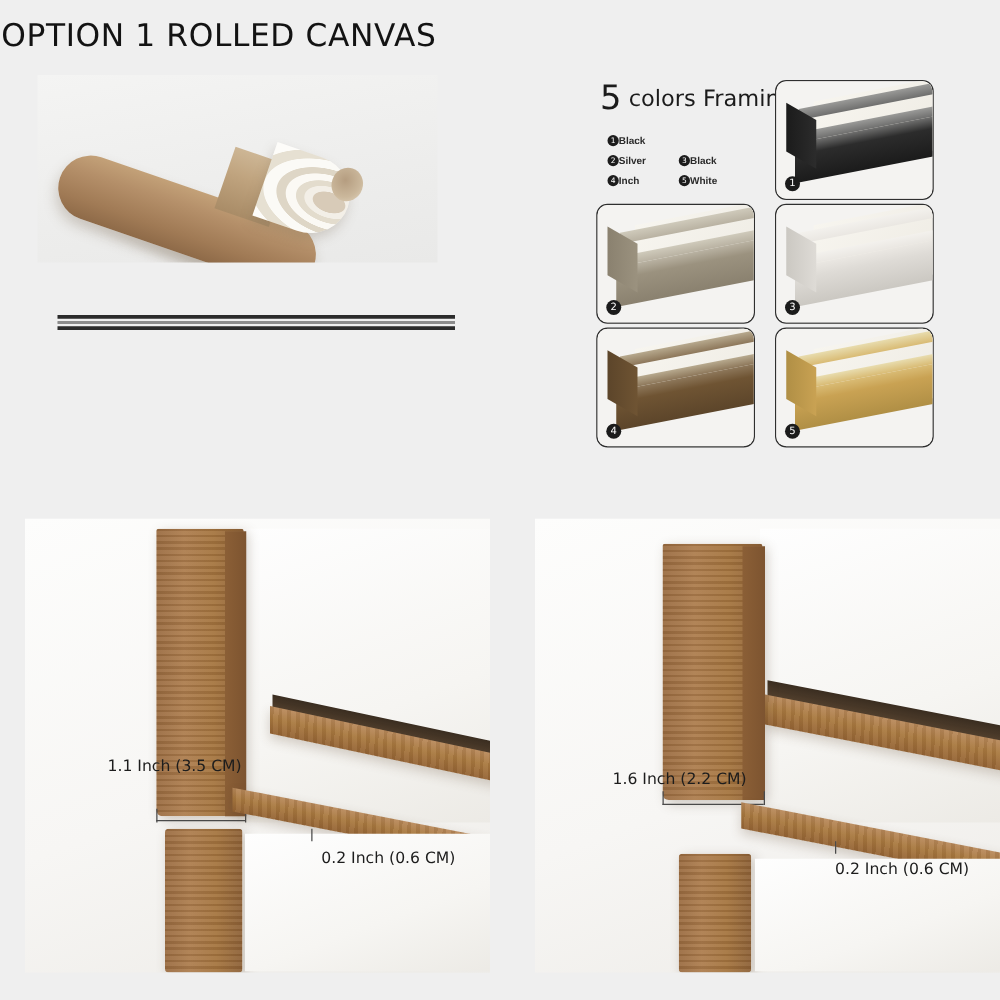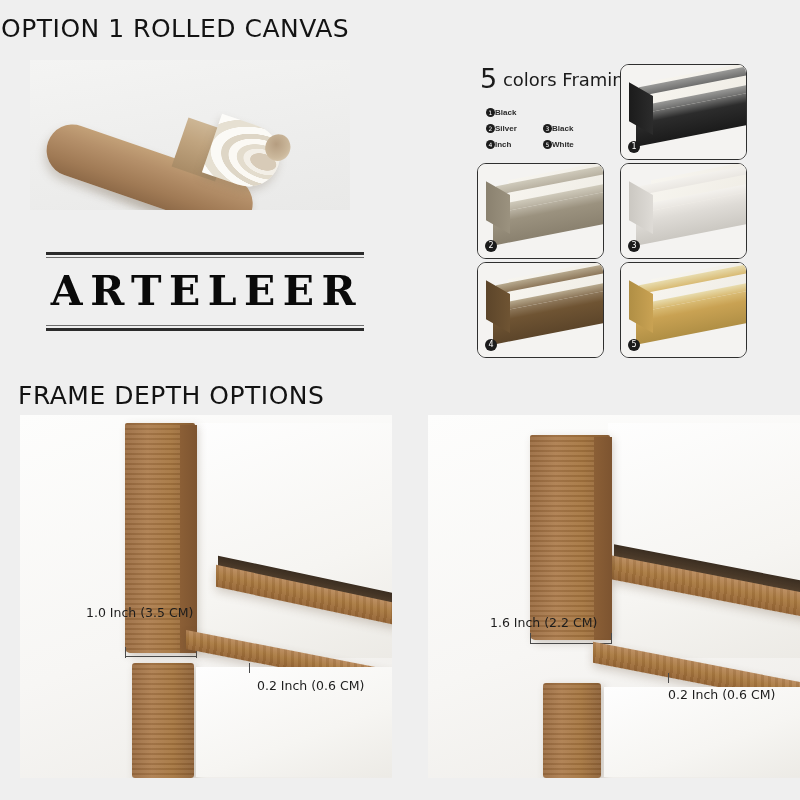--- a/index.html
+++ b/index.html
@@ -239,21 +239,20 @@
     <div class="tube-cap"></div>
     <div class="tube-roll"></div>
     <div class="tube-hole"></div>
   </div>
 
   <div id="brand">
     <div class="rule-group">
       <div class="rule-thick"></div>
       <div class="rule-thin"></div>
     </div>
-    <div id="brand-name">ARTELEER</div>
     <div class="rule-group">
       <div class="rule-thin-b"></div>
       <div class="rule-thick"></div>
     </div>
   </div>
 
 
   <div id="framing-title">
     <span class="big">5</span><span class="small"> colors Framing</span>
   </div>
@@ -335,37 +334,36 @@
     <div class="tile-scene">
       <div class="canvas-face"></div>
       <div class="frame-top" style="background: linear-gradient(rgb(232, 220, 174) 0%, rgb(217, 187, 116) 100%);"></div>
       <div class="frame-lip" style="background: linear-gradient(rgb(232, 220, 174) 0%, rgb(217, 187, 116) 100%);"></div>
       <div class="frame-front" style="background: linear-gradient(rgb(217, 187, 116) 0%, rgb(201, 162, 83) 30%, rgb(176, 143, 69) 100%);"></div>
       <div class="frame-side" style="background: linear-gradient(90deg, rgb(176, 143, 69) 0%, rgb(201, 162, 83) 100%);"></div>
     </div>
     <span class="badge-lg">5</span>
   </div>
 
-  <div class="heading" id="h-depth">FRAME DEPTH OPTIONS</div>
 
   <div class="depth-photo" id="depth-left">
     <div class="wall"></div>
 
     <div class="canvas-panel" style="left:170px; top:8px; width:210px; height:235px;"></div>
     <div class="dark-gap" style="left:198px; top:160px; width:182px; height:16px; transform:skewY(12deg);"></div>
 
     <div class="bar-h" style="left:196px; top:170px; width:190px; height:22px; transform:skewY(12deg);"></div>
 
     <div class="bar-v" style="left:105px; top:8px; width:70px; height:230px;"></div>
     <div class="bar-v-side" style="left:160px; top:10px; width:17px; height:228px;"></div>
 
     <div class="tick" style="left:105px; top:232px;"></div>
     <div class="tick" style="left:176px; top:232px;"></div>
     <div class="tick-h" style="left:105px; top:241px; width:71px;"></div>
-    <div class="dim-label" style="left:66px; top:190px;">1.0 Inch (3.5 CM)</div>
+    <div class="dim-label" style="left:66px; top:190px;">1.1 Inch (3.5 CM)</div>
 
     <div class="bar-v" style="left:112px; top:248px; width:62px; height:115px; border-radius:3px;"></div>
     <div class="bar-h" style="left:166px; top:236px; width:215px; height:19px; transform:skewY(11deg);"></div>
     <div class="canvas-panel" style="left:176px; top:252px; width:204px; height:110px;"></div>
 
     <div class="tick" style="left:229px; top:248px; height:10px;"></div>
     <div class="dim-label" style="left:237px; top:263px;">0.2 Inch (0.6 CM)</div>
   </div>
 
   <div class="depth-photo" id="depth-right">

